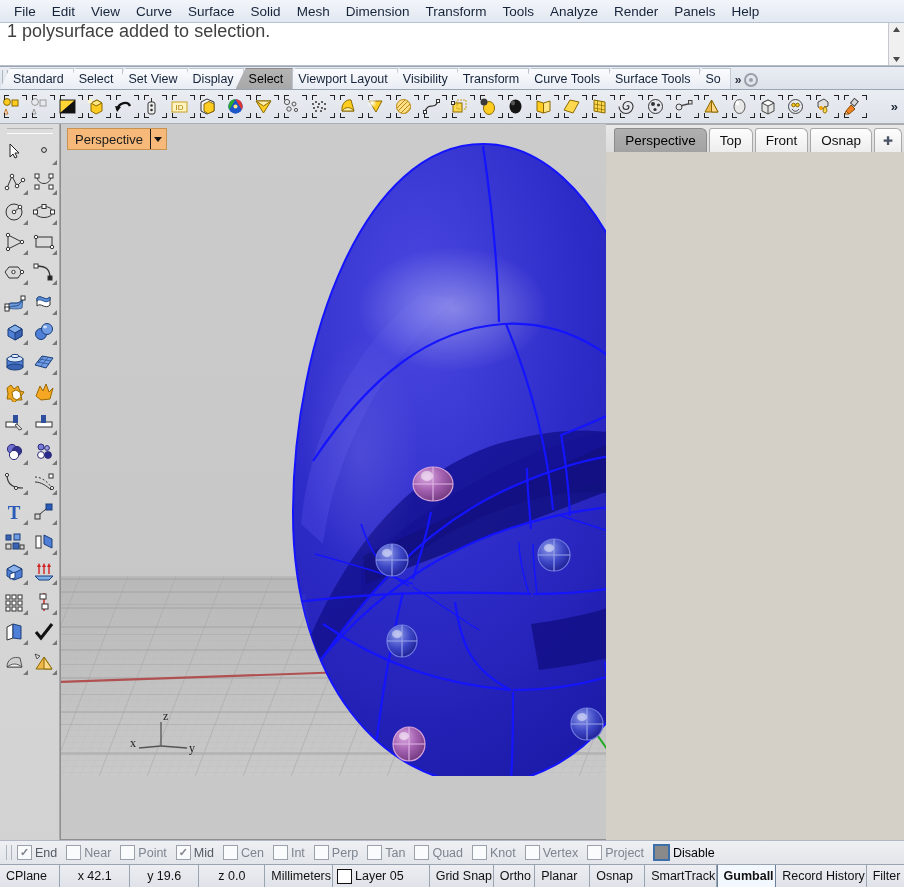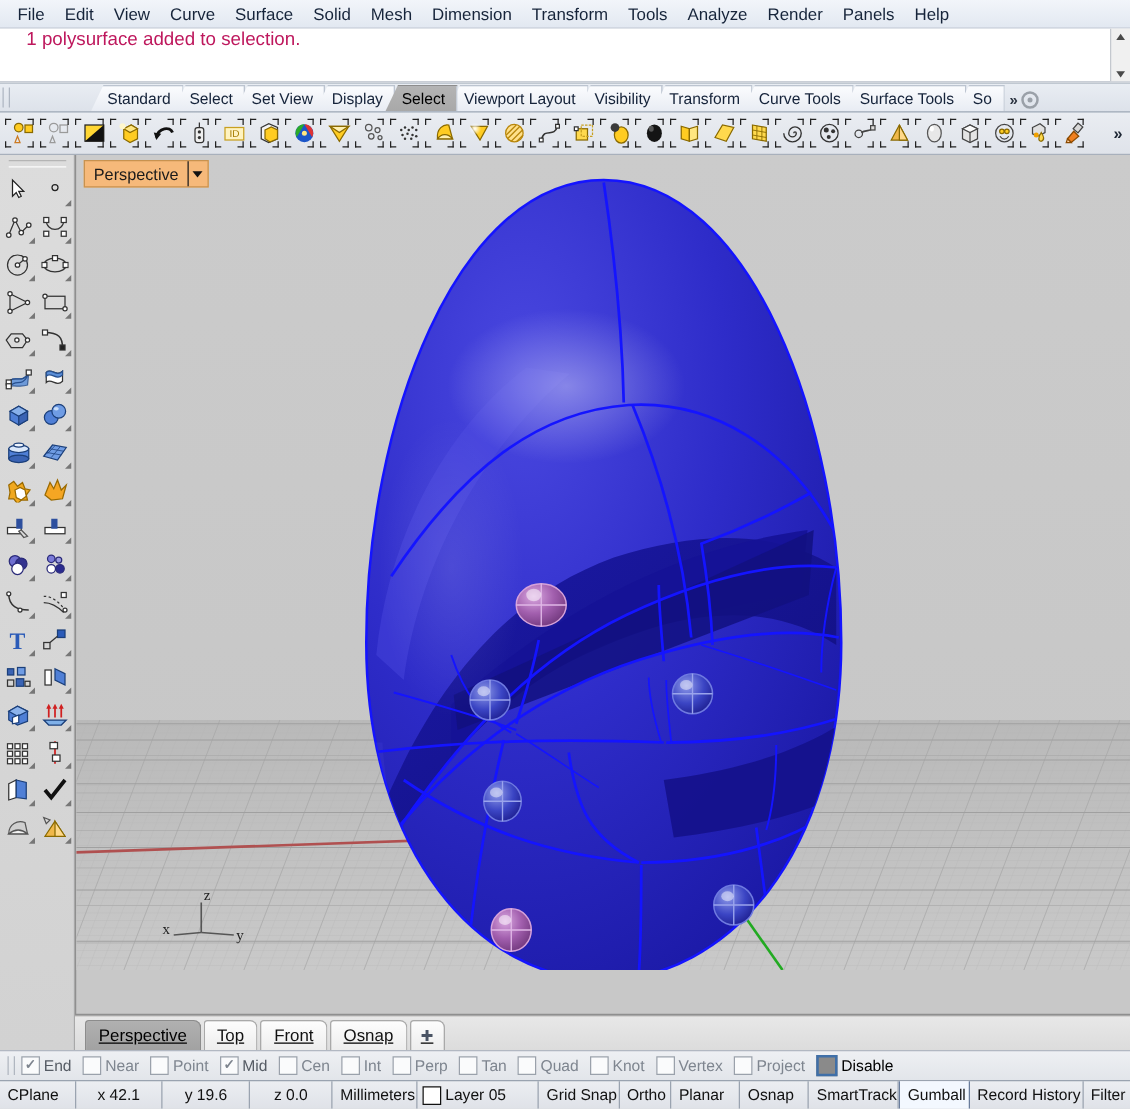--- a/index.html
+++ b/index.html
@@ -15,76 +15,76 @@
   
   .menubar{height:22px;display:flex;align-items:center;padding-left:6px;
     background:linear-gradient(#f2f5fa,#e2e8f1);
     border-bottom:1px solid #b9c2cf;flex:0 0 auto;}
   .menubar .mi{padding:2px 8px;font-size:13.5px;color:#16243a;white-space:nowrap;cursor:default;}
 
   
   .cmdwrap{flex:0 0 auto;background:#fff;border-bottom:1px solid #9aa5b4;position:relative;}
   .cmdhist{height:42px;background:#fff;border:1px solid #b8bfc9;border-top:none;border-left:none;border-right:none;
       position:relative;}
-  .cmdhist .line{padding:1px 21px;font-size:15px;line-height:15px;color:#be185d;white-space:nowrap;}
+  .cmdhist .line{padding:1px 7px;font-size:18px;line-height:15px;color:#404040;white-space:nowrap;}
   .histscroll{position:absolute;right:0;top:0;width:15px;height:42px;background:#f0f0f0;
       border-left:1px solid #c4c8ce;display:flex;flex-direction:column;justify-content:space-between;}
   .histscroll .ar{height:12px;display:flex;align-items:center;justify-content:center;font-size:7px;color:#333;}
   .cmdline{height:22px;display:flex;align-items:center;background:#fff;border-top:1px solid #c9cfd8;position:relative;}
   .cmdline .lbl{font-weight:bold;font-size:13px;padding:0 2px 0 5px;}
   .cmdline .caretbox{flex:1;height:16px;position:relative;}
   .caret{display:inline-block;width:1px;height:14px;background:#000;margin-left:2px;vertical-align:-2px;}
   .cmdspin{position:absolute;right:0;top:0;width:15px;height:22px;
       display:flex;flex-direction:column;justify-content:center;gap:1px;align-items:center;
       background:#eceff3;border-left:1px solid #c4c8ce;}
   .cmdspin .sp{width:13px;height:9px;border:1px solid #9aa4b4;background:linear-gradient(#fdfdfe,#dfe5ee);
       display:flex;align-items:center;justify-content:center;font-size:6px;color:#3a4f86;line-height:1;}
 
   
   .tabstrip{height:22px;display:flex;align-items:flex-end;background:linear-gradient(#e9edf3,#dde2ea);
-      border-bottom:1px solid #9aa5b4;position:relative;flex:0 0 auto;padding-left:8px;justify-content:center;}
+      border-bottom:1px solid #9aa5b4;position:relative;flex:0 0 auto;padding-left:8px;}
   .tabstrip:before{content:"";position:absolute;left:2px;top:3px;width:4px;height:16px;
       border-left:1px solid #aeb6c2;border-right:1px solid #aeb6c2;}
   .tab{height:20px;display:flex;align-items:center;padding:0 9px 0 13px;font-size:12.5px;color:#15233a;
       background:linear-gradient(#fbfcfe,#e8ecf3);
       border-top:1px solid #bcc4d0;border-right:1px solid #bcc4d0;
       clip-path:polygon(10px 0,100% 0,100% 100%,0 100%);
       margin-left:-8px;white-space:nowrap;cursor:default;position:relative;}
   .tab.active{background:linear-gradient(#b4b4b4,#a8a8a8);color:#000;z-index:5;
       border-top-color:#8d8d8d;}
   .tabovf{margin-left:4px;display:flex;align-items:center;gap:3px;padding-bottom:2px;}
   .tabovf .chev{font-size:12px;font-weight:bold;color:#2b3340;}
   .gearic{width:14px;height:14px;border-radius:50%;border:2px solid #9aa0a8;box-sizing:border-box;position:relative;}
   .gearic:after{content:"";position:absolute;left:3px;top:3px;width:4px;height:4px;border-radius:50%;background:#9aa0a8;}
 
   
   .icobar{height:33px;display:flex;align-items:center;gap:1px;padding:0 2px;
       background:linear-gradient(#eaedf2,#dfe3ea);border-bottom:1px solid #a8b0bc;flex:0 0 auto;overflow:hidden;}
-  .ico{width:27px;height:28px;position:relative;display:flex;align-items:center;justify-content:flex-end;flex:0 0 auto;cursor:default;}
+  .ico{width:27px;height:28px;position:relative;display:flex;align-items:center;justify-content:flex-start;flex:0 0 auto;cursor:default;}
   .ico .cor{position:absolute;width:4px;height:4px;border-color:#222;}
   .ico .c1{left:2px;top:2px;border-left:1px solid #222;border-top:1px solid #222;}
   .ico .c2{right:2px;top:2px;border-right:1px solid #222;border-top:1px solid #222;}
   .ico .c3{left:2px;bottom:3px;border-left:1px solid #222;border-bottom:1px solid #222;}
   .ico .c4{right:2px;bottom:3px;border-right:1px solid #222;border-bottom:1px solid #222;}
   .icobar .ovf{margin-left:auto;font-weight:bold;font-size:13px;padding-right:4px;color:#1d2634;}
 
   
   .mainrow{flex:1 1 auto;display:flex;min-height:0;}
 
   
   .sidebar{width:59px;background:linear-gradient(#dcdcdc,#d2d2d2);border-right:1px solid #a8a8a8;
       display:flex;flex-direction:column;align-items:center;padding-top:4px;flex:0 0 auto;}
   .sidebar .grip{width:46px;height:4px;border-top:1px solid #b4b4b4;border-bottom:1px solid #fbfbfb;margin-bottom:3px;}
   .sbgrid{display:grid;grid-template-columns:29px 29px;grid-auto-rows:30px;}
   .sbico{width:29px;height:30px;position:relative;display:flex;align-items:center;justify-content:center;cursor:default;}
   .flyout{position:absolute;right:2px;bottom:2px;width:0;height:0;
       border-left:5px solid transparent;border-bottom:5px solid #777;}
 
   
-  .vpwrap{flex:1 1 auto;display:flex;flex-direction:column;min-width:0;background:#d4d0c8;text-decoration:underline;}
+  .vpwrap{flex:1 1 auto;display:flex;flex-direction:row;min-width:0;background:#d4d0c8;}
   .viewport{flex:1 1 auto;position:relative;overflow:hidden;background:#c8c8c8;
       border:1px solid #8f8f8f;border-top:none;border-right:none;}
   .vplabel{position:absolute;left:6px;top:4px;z-index:30;display:flex;align-items:stretch;
       background:#f6b97a;border:1px solid #c8924f;height:20px;}
   .vplabel .txt{padding:0 7px;display:flex;align-items:center;font-size:13px;color:#1b1b1b;}
   .vplabel .dd{width:15px;border-left:1px solid #1b1b1b;display:flex;align-items:center;justify-content:center;}
   .vplabel .dd:after{content:"";width:0;height:0;border-left:4px solid transparent;border-right:4px solid transparent;border-top:5px solid #111;}
 
   
   .vptabs{height:27px;display:flex;align-items:flex-end;padding-left:8px;
@@ -108,21 +108,21 @@
   .osn.disable .box{background:#8a8a8a;border:2px solid #3f6fa8;}
   .osn.disable .lbl{color:#000;}
 
   
   .statusbar{height:22px;display:flex;align-items:stretch;flex:0 0 auto;
       background:linear-gradient(#eceef2,#dfe2e8);border-top:1px solid #9aa3b0;}
   .st{display:flex;align-items:center;padding:0 6px;font-size:12.5px;color:#111;
       border-right:1px solid #9aa3b0;white-space:nowrap;overflow:hidden;cursor:default;}
   .st.swatchcell{padding-left:4px;}
   .layerswatch{width:13px;height:13px;background:#fff;border:1px solid #111;margin-right:3px;flex:0 0 auto;}
-  .st.active{background:#f3f8ff;font-weight:normal;border-left:1px solid #6a7d9c;border-right:1px solid #6a7d9c;}
+  .st.active{background:#f3f8ff;font-weight:bold;border-left:1px solid #6a7d9c;border-right:1px solid #6a7d9c;}
   .st.flexend{flex:1 1 auto;border-right:none;}
 </style>
 </head>
 <body>
 
 <div id="app">
 
   <div class="menubar">
     <div class="mi">File</div>
     <div class="mi">Edit</div>

